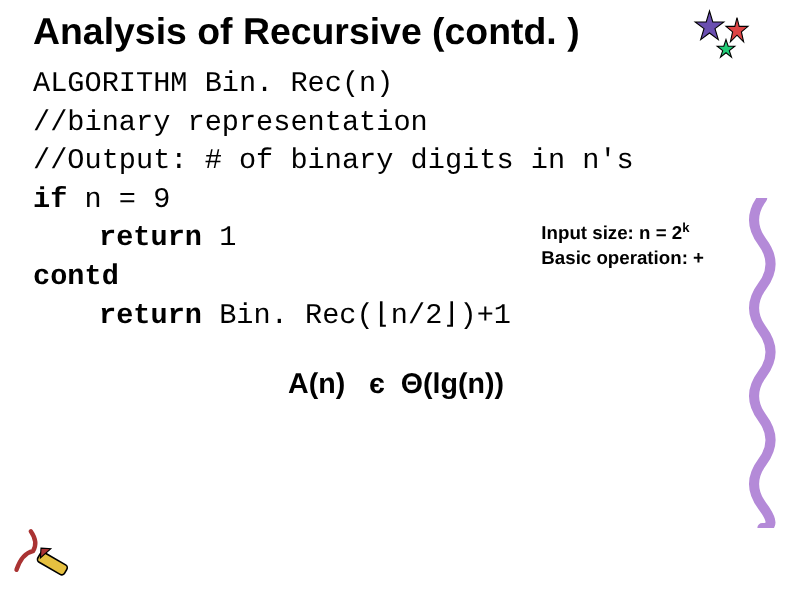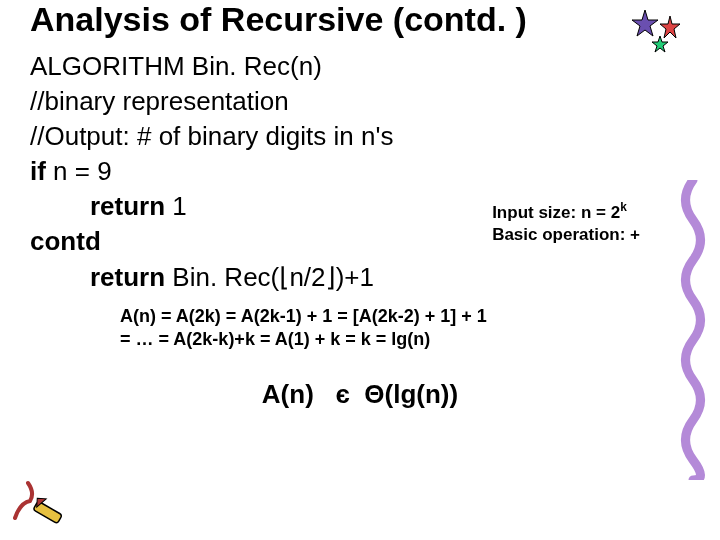--- a/index.html
+++ b/index.html
@@ -6,38 +6,38 @@
     margin: 0;
     padding: 0;
     width: 720px;
     height: 540px;
     background: #ffffff;
     font-family: "Comic Sans MS", cursive, sans-serif;
     position: relative;
     overflow: hidden;
   }
   .slide {
-    padding: 0 30px 20px 30px;
+    padding: 10px 30px 20px 30px;
     position: relative;
     height: 100%;
     box-sizing: border-box;
   }
   .title {
     font-size: 34px;
     font-weight: bold;
     color: #000;
     margin: 0 0 10px 0;
   }
   .algo-block {
     font-size: 26px;
     color: #000;
     line-height: 1.35;
     margin-bottom: 10px;
   }
-  .algo-head, .algo-line { font-family: Liberation Sans, sans-serif; }
+  .algo-head, .algo-line { font-family: Liberation Mono, monospace; }
   .kw { font-weight: bold; }
   .indent1 { margin-left: 60px; }
   .indent0 { margin-left: 0; }
   .note-box {
     position: absolute;
     right: 80px;
     top: 200px;
     font-size: 17px;
     font-weight: bold;
     color: #000;
@@ -108,24 +108,20 @@
     </div>
   </div>
 
   <div class="note-box">
     <div>
       <span>Input size: n = 2</span><span class="sup">k</span>
     </div>
     <div>Basic operation: +</div>
   </div>
 
-  <div class="recurrence">
-    <div>A(n) = A(2k) = A(2k-1) + 1 = [A(2k-2) + 1] + 1</div>
-    <div>= … = A(2k-k)+k = A(1) + k = k = lg(n)</div>
-  </div>
 
   <div class="result">
     <span>A(n)</span>
     &nbsp;&nbsp;<span class="eps">є</span>&nbsp;
     <span>Θ(lg(n))</span>
   </div>
 
   <div class="stars">
     <svg viewBox="0 0 60 50" width="60" height="50">
       <polygon points="15,2 18,12 28,12 20,18 23,28 15,22 7,28 10,18 2,12 12,12" fill="#6a4fb0" stroke="#000" stroke-width="1"></polygon>

